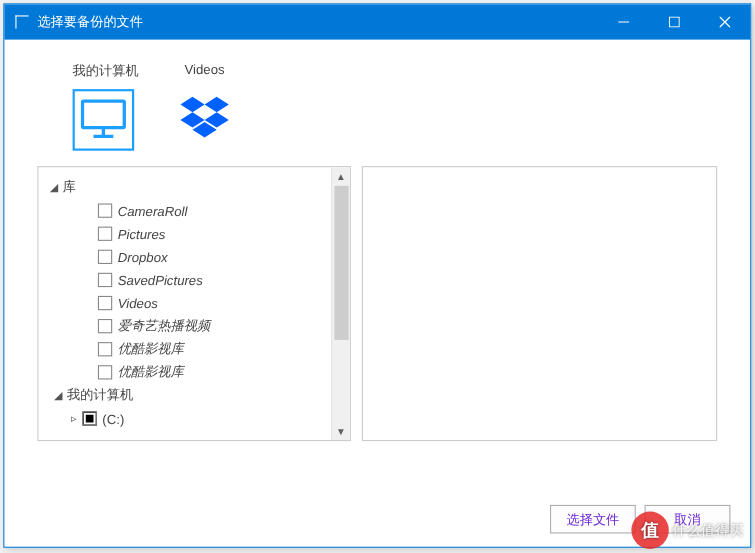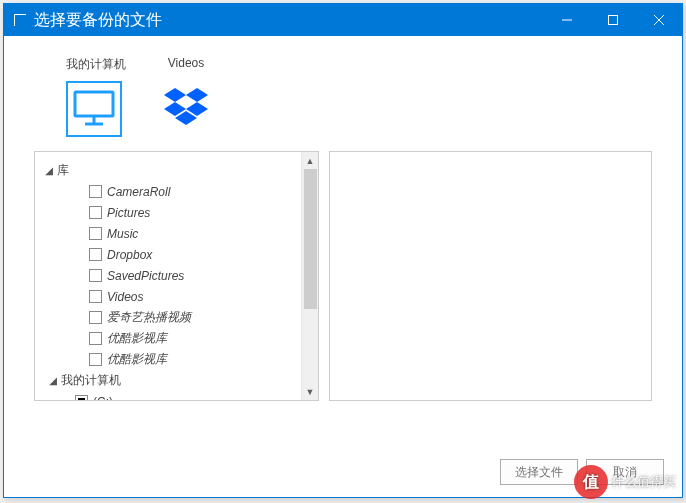--- a/index.html
+++ b/index.html
@@ -1,19 +1,19 @@
 <!DOCTYPE html>
 <html><head>
 <meta charset="utf-8">
 <style>
 * { box-sizing: border-box; margin: 0; padding: 0; }
 body { font-family: "Microsoft YaHei", "Segoe UI", sans-serif; font-size: 12px; background: #f0f0f0; width: 686px; height: 503px; overflow: hidden; position: relative; }
 .window { width: 680px; height: 495px; background: #fff; border: 1px solid #0078d7; position: absolute; top: 3px; left: 3px; box-shadow: 2px 2px 6px rgba(0,0,0,0.15); }
 .titlebar { height: 32px; background: #0078d7; color: #fff; display: flex; align-items: center; padding-left: 10px; }
-.titlebar-text { font-size: 16px; flex: 1; }
+.titlebar-text { font-size: 12px; flex: 1; }
 .titlebar-icon { width: 12px; height: 12px; border: 1.5px solid #fff; border-right: none; border-bottom: none; margin-right: 8px; }
 .win-controls { display: flex; }
 .win-btn { width: 46px; height: 32px; display: flex; align-items: center; justify-content: center; cursor: pointer; }
 .win-btn svg { stroke: #fff; fill: none; }
 .body-area { padding: 20px 30px 12px 30px; }
 .source-row { display: flex; gap: 32px; margin-bottom: 14px; margin-left: 32px; }
 .source { text-align: center; }
 .source-label { font-size: 12px; color: #444; margin-bottom: 8px; display: block; }
 .source-icon { width: 56px; height: 56px; display: flex; align-items: center; justify-content: center; }
 .source.active .source-icon { border: 2px solid #1e9fff; }
@@ -27,21 +27,21 @@
 .sb-thumb { position: absolute; top: 0; left: 2px; width: 13px; height: 140px; background: #cdcdcd; }
 .tree-item { display: flex; align-items: center; height: 21px; color: #444; }
 .expander { width: 12px; display: inline-flex; justify-content: center; color: #555; font-size: 10px; margin-right: 2px; }
 .checkbox { width: 13px; height: 13px; border: 1px solid #888; margin-right: 5px; background: #fff; }
 .checkbox.filled { background: #000; box-shadow: inset 0 0 0 2px #fff; }
 .tree-0 { padding-left: 4px; }
 .tree-1 { padding-left: 36px; font-style: italic; }
 .tree-node-1 { padding-left: 8px; }
 .tree-node-2 { padding-left: 22px; }
 .footer { position: absolute; bottom: 12px; right: 18px; display: flex; gap: 8px; }
-.btn { min-width: 78px; height: 26px; border: 1px solid #adadad; background: #fdfdfd; font-size: 12px; color: #737373; cursor: pointer; font-family: inherit; }
+.btn { min-width: 78px; height: 26px; border: 1px solid #adadad; background: #fdfdfd; font-size: 12px; color: #6d28d9; cursor: pointer; font-family: inherit; }
 .watermark { position: absolute; bottom: 2px; right: 2px; width: 110px; height: 38px; display: flex; align-items: center; gap: 3px; font-size: 13px; color: rgba(255,255,255,0.85); text-shadow: 0 0 3px rgba(0,0,0,0.6); pointer-events: none; }
 .wm-badge { width: 34px; height: 34px; border-radius: 50%; background: rgba(230,40,40,0.85); color: #fff; display: flex; align-items: center; justify-content: center; font-size: 16px; font-weight: bold; }
 </style>
 </head>
 <body>
 
 <div class="window">
   <div class="titlebar">
     <div class="titlebar-icon"></div>
     <div class="titlebar-text">选择要备份的文件</div>
@@ -105,25 +105,20 @@
               <span>CameraRoll</span>
             </div>
             <div class="tree-item tree-1">
               <span class="expander"></span>
               <span class="checkbox"></span>
               <span>Pictures</span>
             </div>
             <div class="tree-item tree-1">
               <span class="expander"></span>
               <span class="checkbox"></span>
-              <span>Music</span>
-            </div>
-            <div class="tree-item tree-1">
-              <span class="expander"></span>
-              <span class="checkbox"></span>
               <span>Dropbox</span>
             </div>
             <div class="tree-item tree-1">
               <span class="expander"></span>
               <span class="checkbox"></span>
               <span>SavedPictures</span>
             </div>
             <div class="tree-item tree-1">
               <span class="expander"></span>
               <span class="checkbox"></span>

